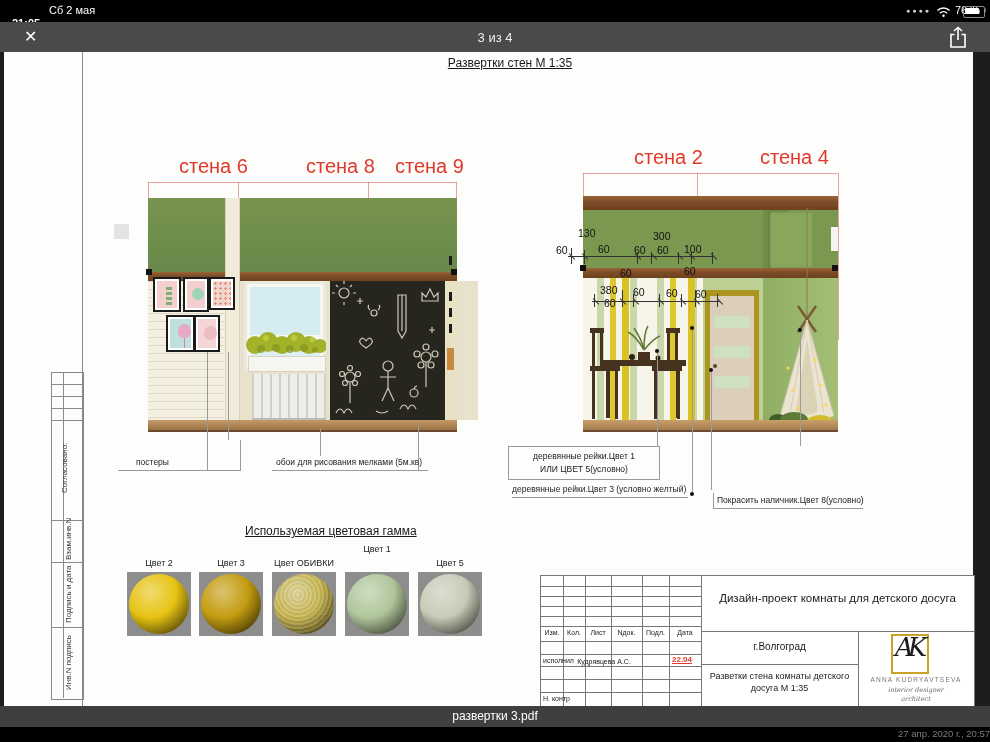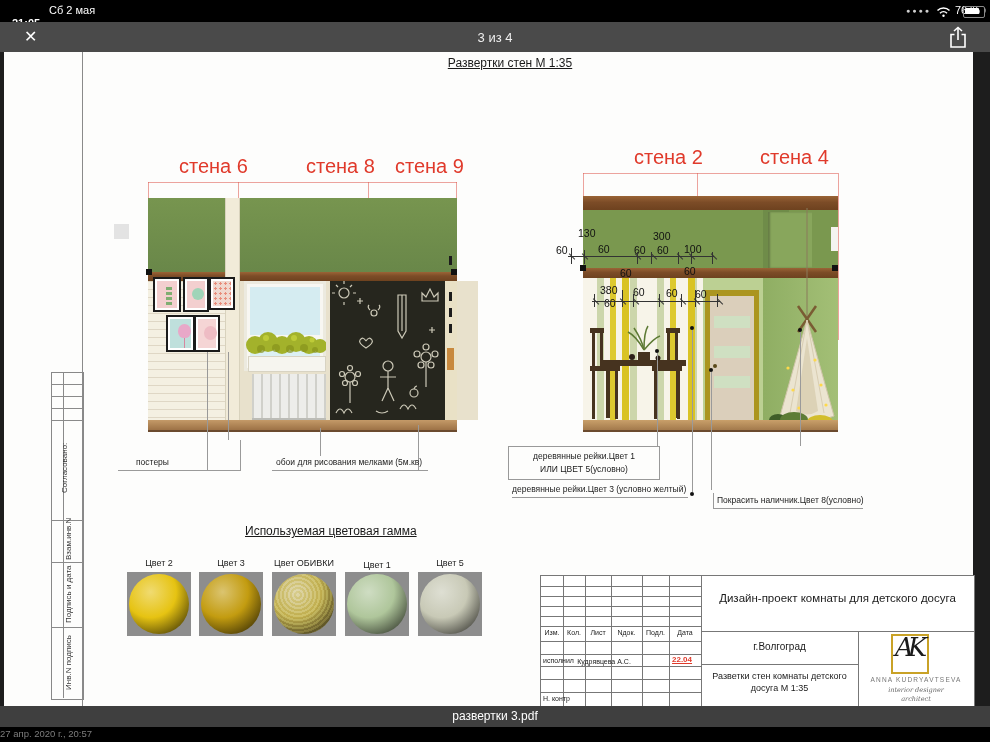--- a/index.html
+++ b/index.html
@@ -373,21 +373,21 @@
     <div>деревянные рейки.Цвет 1</div>
     <div>ИЛИ ЦВЕТ 5(условно)</div>
   </div>
   <div class="callout" style="left:512px;top:484px;width:176px;border-bottom:1px solid #999;padding-bottom:2px;">деревянные рейки.Цвет 3 (условно желтый)</div>
   <div class="callout" style="left:713px;top:493px;width:146px;border-bottom:1px solid #999;border-left:1px solid #999;padding:2px 0 2px 3px;">Покрасить наличник.Цвет 8(условно)</div>
 
   <div class="abs" style="left:245px;top:524px;font-size:12px;text-decoration:underline;">Используемая цветовая гамма</div>
   <span class="swlabel" style="left:127px;top:558px;">Цвет 2</span>
   <span class="swlabel" style="left:199px;top:558px;">Цвет 3</span>
   <span class="swlabel" style="left:272px;top:558px;">Цвет ОБИВКИ</span>
-  <span class="swlabel" style="left:345px;top:560px;">Цвет 1</span>
+  <span class="swlabel" style="left:345px;top:544px;">Цвет 1</span>
   <span class="swlabel" style="left:418px;top:558px;">Цвет 5</span>
   <div class="swatch" style="left:127px;top:572px;">
       <div class="sphere" style="background: radial-gradient(circle at 36% 30%, rgb(240, 219, 113) 0%, rgb(230, 195, 18) 45%, rgb(97, 82, 8) 82%);"></div>
     </div>
   <div class="swatch" style="left:199px;top:572px;">
       <div class="sphere" style="background: radial-gradient(circle at 36% 30%, rgb(219, 196, 112) 0%, rgb(195, 156, 16) 45%, rgb(82, 66, 7) 82%);"></div>
     </div>
   <div class="swatch" style="left:272px;top:572px;">
       <div class="sphere tex" style="background: radial-gradient(circle at 36% 30%, rgb(218, 208, 154) 0%, rgb(194, 177, 86) 45%, rgb(81, 74, 36) 82%);"></div>
     </div>
@@ -423,30 +423,30 @@
     <span class="tbtxt" style="left:128px;top:53px;width:32px;text-align:center;">Дата</span>
     <span class="tbtxt" style="left:2px;top:81px;">исполнил</span>
     <span class="tbtxt" style="left:26px;top:82px;width:74px;text-align:center;">Кудрявцева А.С.</span>
     <span class="tbtxt" style="left:131px;top:79px;font-size:8px;font-weight:700;color:var(--red,#e03a2b);text-decoration:underline;">22.04</span>
     <span class="tbtxt" style="left:2px;top:119px;">Н. контр</span>
     <div class="tl" style="left:160px;top:55px;width:273px;height:1px;"></div>
     <div class="tl" style="left:317px;top:55px;width:1px;height:76px;"></div>
     <div class="tl" style="left:160px;top:88px;width:157px;height:1px;"></div>
     <div class="abs" style="left:162px;top:16px;width:269px;text-align:center;font-size:11.5px;">Дизайн-проект комнаты для детского досуга</div>
     <div class="abs" style="left:162px;top:65px;width:153px;text-align:center;font-size:10px;">г.Волгоград</div>
-    <div class="abs" style="left:162px;top:95px;width:153px;text-align:center;font-size:9px;">Разветки стен комнаты детского</div>
+    <div class="abs" style="left:162px;top:95px;width:153px;text-align:center;font-size:9px;">Разветки стена комнаты детского</div>
     <div class="abs" style="left:162px;top:107px;width:153px;text-align:center;font-size:9px;">досуга М 1:35</div>
     <div class="abs" style="left:350px;top:58px;width:34px;height:36px;border:2px solid var(--gold,#c9a227);">
       <span style="position:absolute;left:2px;top:-4px;font-family:'DejaVu Serif',serif;font-style:italic;font-size:26px;color:#1a1a1a;letter-spacing:-6px;">AK</span>
     </div>
     <div class="abs" style="left:319px;top:100px;width:112px;text-align:center;font-size:6.5px;letter-spacing:1.2px;color:#777;">ANNA KUDRYAVTSEVA</div>
     <div class="abs" style="left:319px;top:110px;width:112px;text-align:center;font-size:6.5px;font-family:'DejaVu Serif',serif;font-style:italic;color:#666;">interior designer</div>
     <div class="abs" style="left:319px;top:119px;width:112px;text-align:center;font-size:6.5px;font-family:'DejaVu Serif',serif;font-style:italic;color:#666;">architect</div>
   </div>
 
   <div class="abs" style="left:0;top:706px;width:990px;height:21px;background:#3f3f3f;">
     <div style="width:100%;text-align:center;color:#fff;font-size:12px;padding-top:3px;">развертки 3.pdf</div>
   </div>
   <div class="abs" style="left:0;top:727px;width:990px;height:15px;background:#000;">
-    <div style="width:100%;text-align:left;color:#7d7d7d;font-size:9.5px;padding-top:1px;">27 апр. 2020 г., 20:57</div>
+    <div style="width:100%;text-align:right;color:#7d7d7d;font-size:9.5px;padding-top:1px;">27 апр. 2020 г., 20:57</div>
   </div>
 
 </div>
 
 </body></html>

